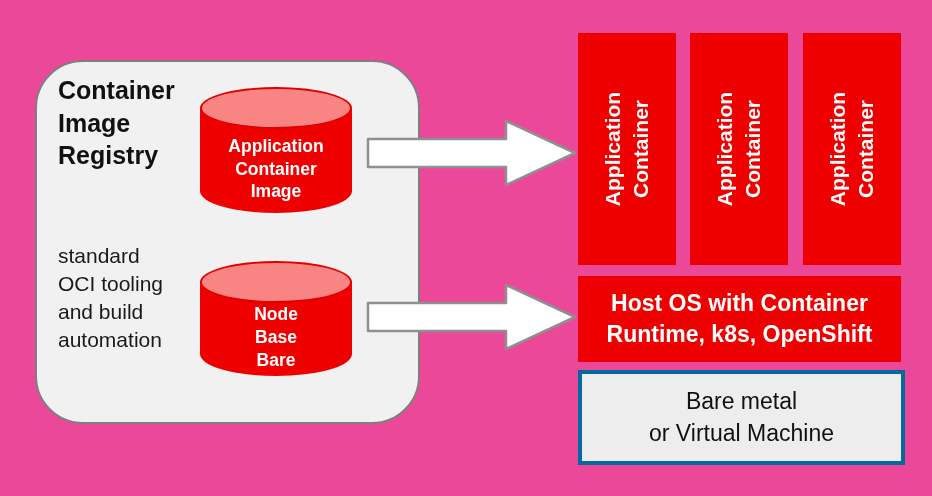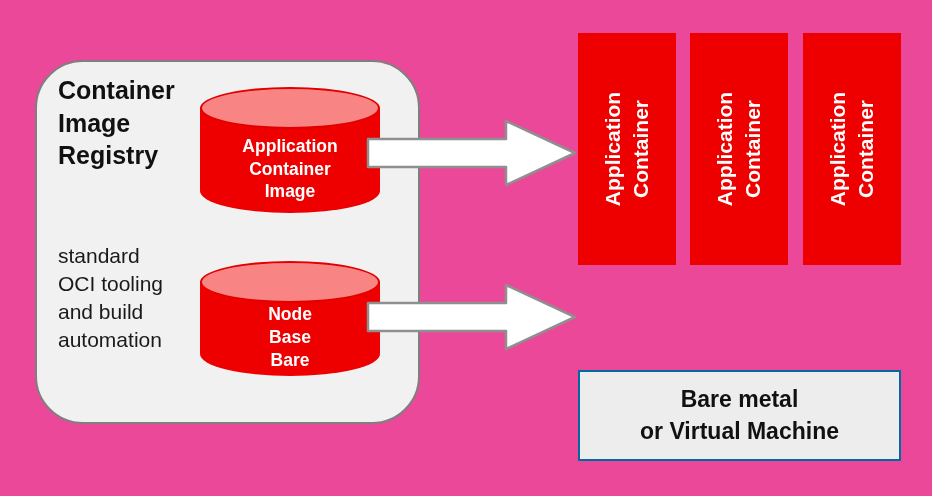--- a/index.html
+++ b/index.html
@@ -44,21 +44,21 @@
     left: 58px;
     top: 242px;
     font-size: 21px;
     color: #1a1a1a;
     line-height: 1.33;
     white-space: pre-line;
     z-index: 2;
   }
 
   
-  .cylinder { position: absolute; z-index: 3; padding-left: 28px; }
+  .cylinder { position: absolute; z-index: 3; }
   .cyl-app  { left: 200px; top: 87px;  width: 152px; height: 126px; }
   .cyl-node { left: 200px; top: 261px; width: 152px; height: 115px; }
   .cyl-body {
     position: absolute;
     left: 0; right: 0;
     top: 21px; bottom: 0;
     background: #ee0000;
     border-radius: 0 0 50% 50% / 0 0 22px 22px;
   }
   .cyl-top {
@@ -139,27 +139,27 @@
   }
 
   
   .infra-box {
     position: absolute;
     left: 578px;
     top: 370px;
     width: 319px;
     height: 87px;
     background: #ededed;
-    border: 2px solid #0369a1;
+    border: 4px solid #0369a1;
     display: flex;
     align-items: center;
     justify-content: center;
     text-align: center;
     color: #111111;
-    font-weight: 700;
+    font-weight: 400;
     font-size: 23px;
     line-height: 1.35;
     white-space: pre-line;
   }
 </style>
 </head>
 <body>
 
 <div class="canvas">
 
@@ -201,17 +201,19 @@
   </div>
   <div class="vcol vcol-2">
     <div class="vtext">Application
 Container</div>
   </div>
   <div class="vcol vcol-3">
     <div class="vtext">Application
 Container</div>
   </div>
 
+  <div class="host-box">Host OS with Container
+Runtime, k8s, OpenShift</div>
 
   <div class="infra-box">Bare metal
 or Virtual Machine</div>
 
 </div>
 
 </body></html>

